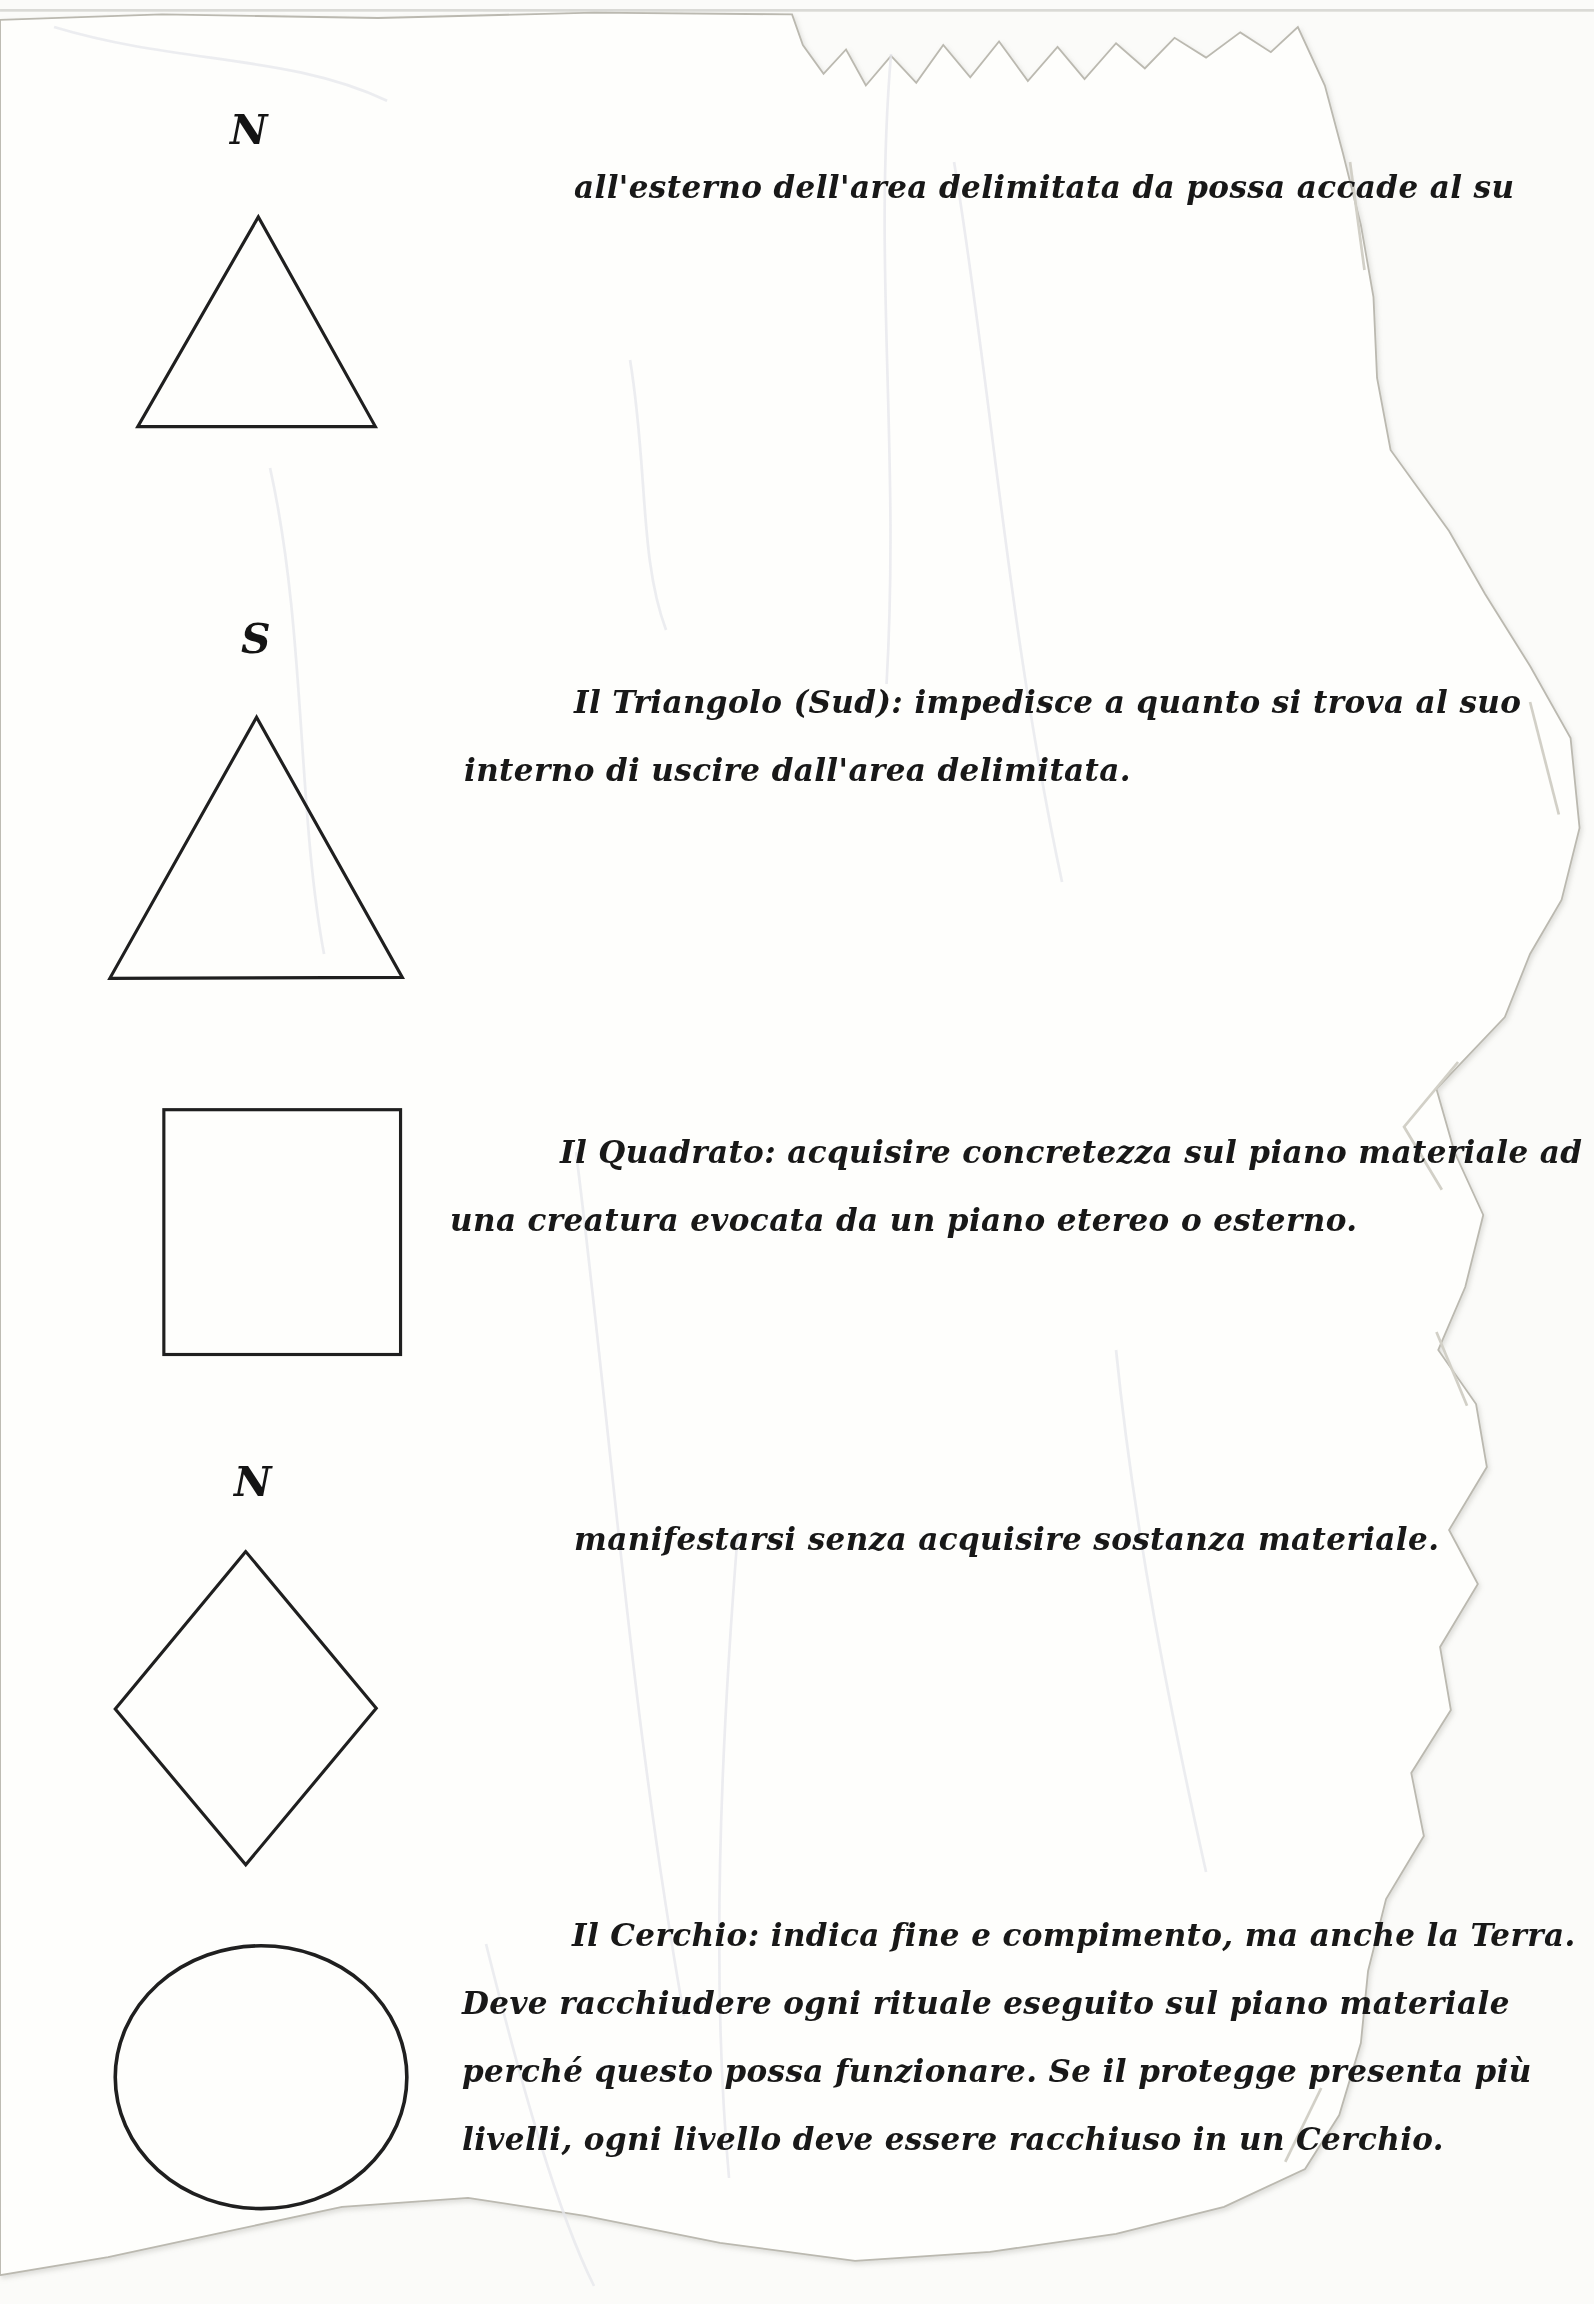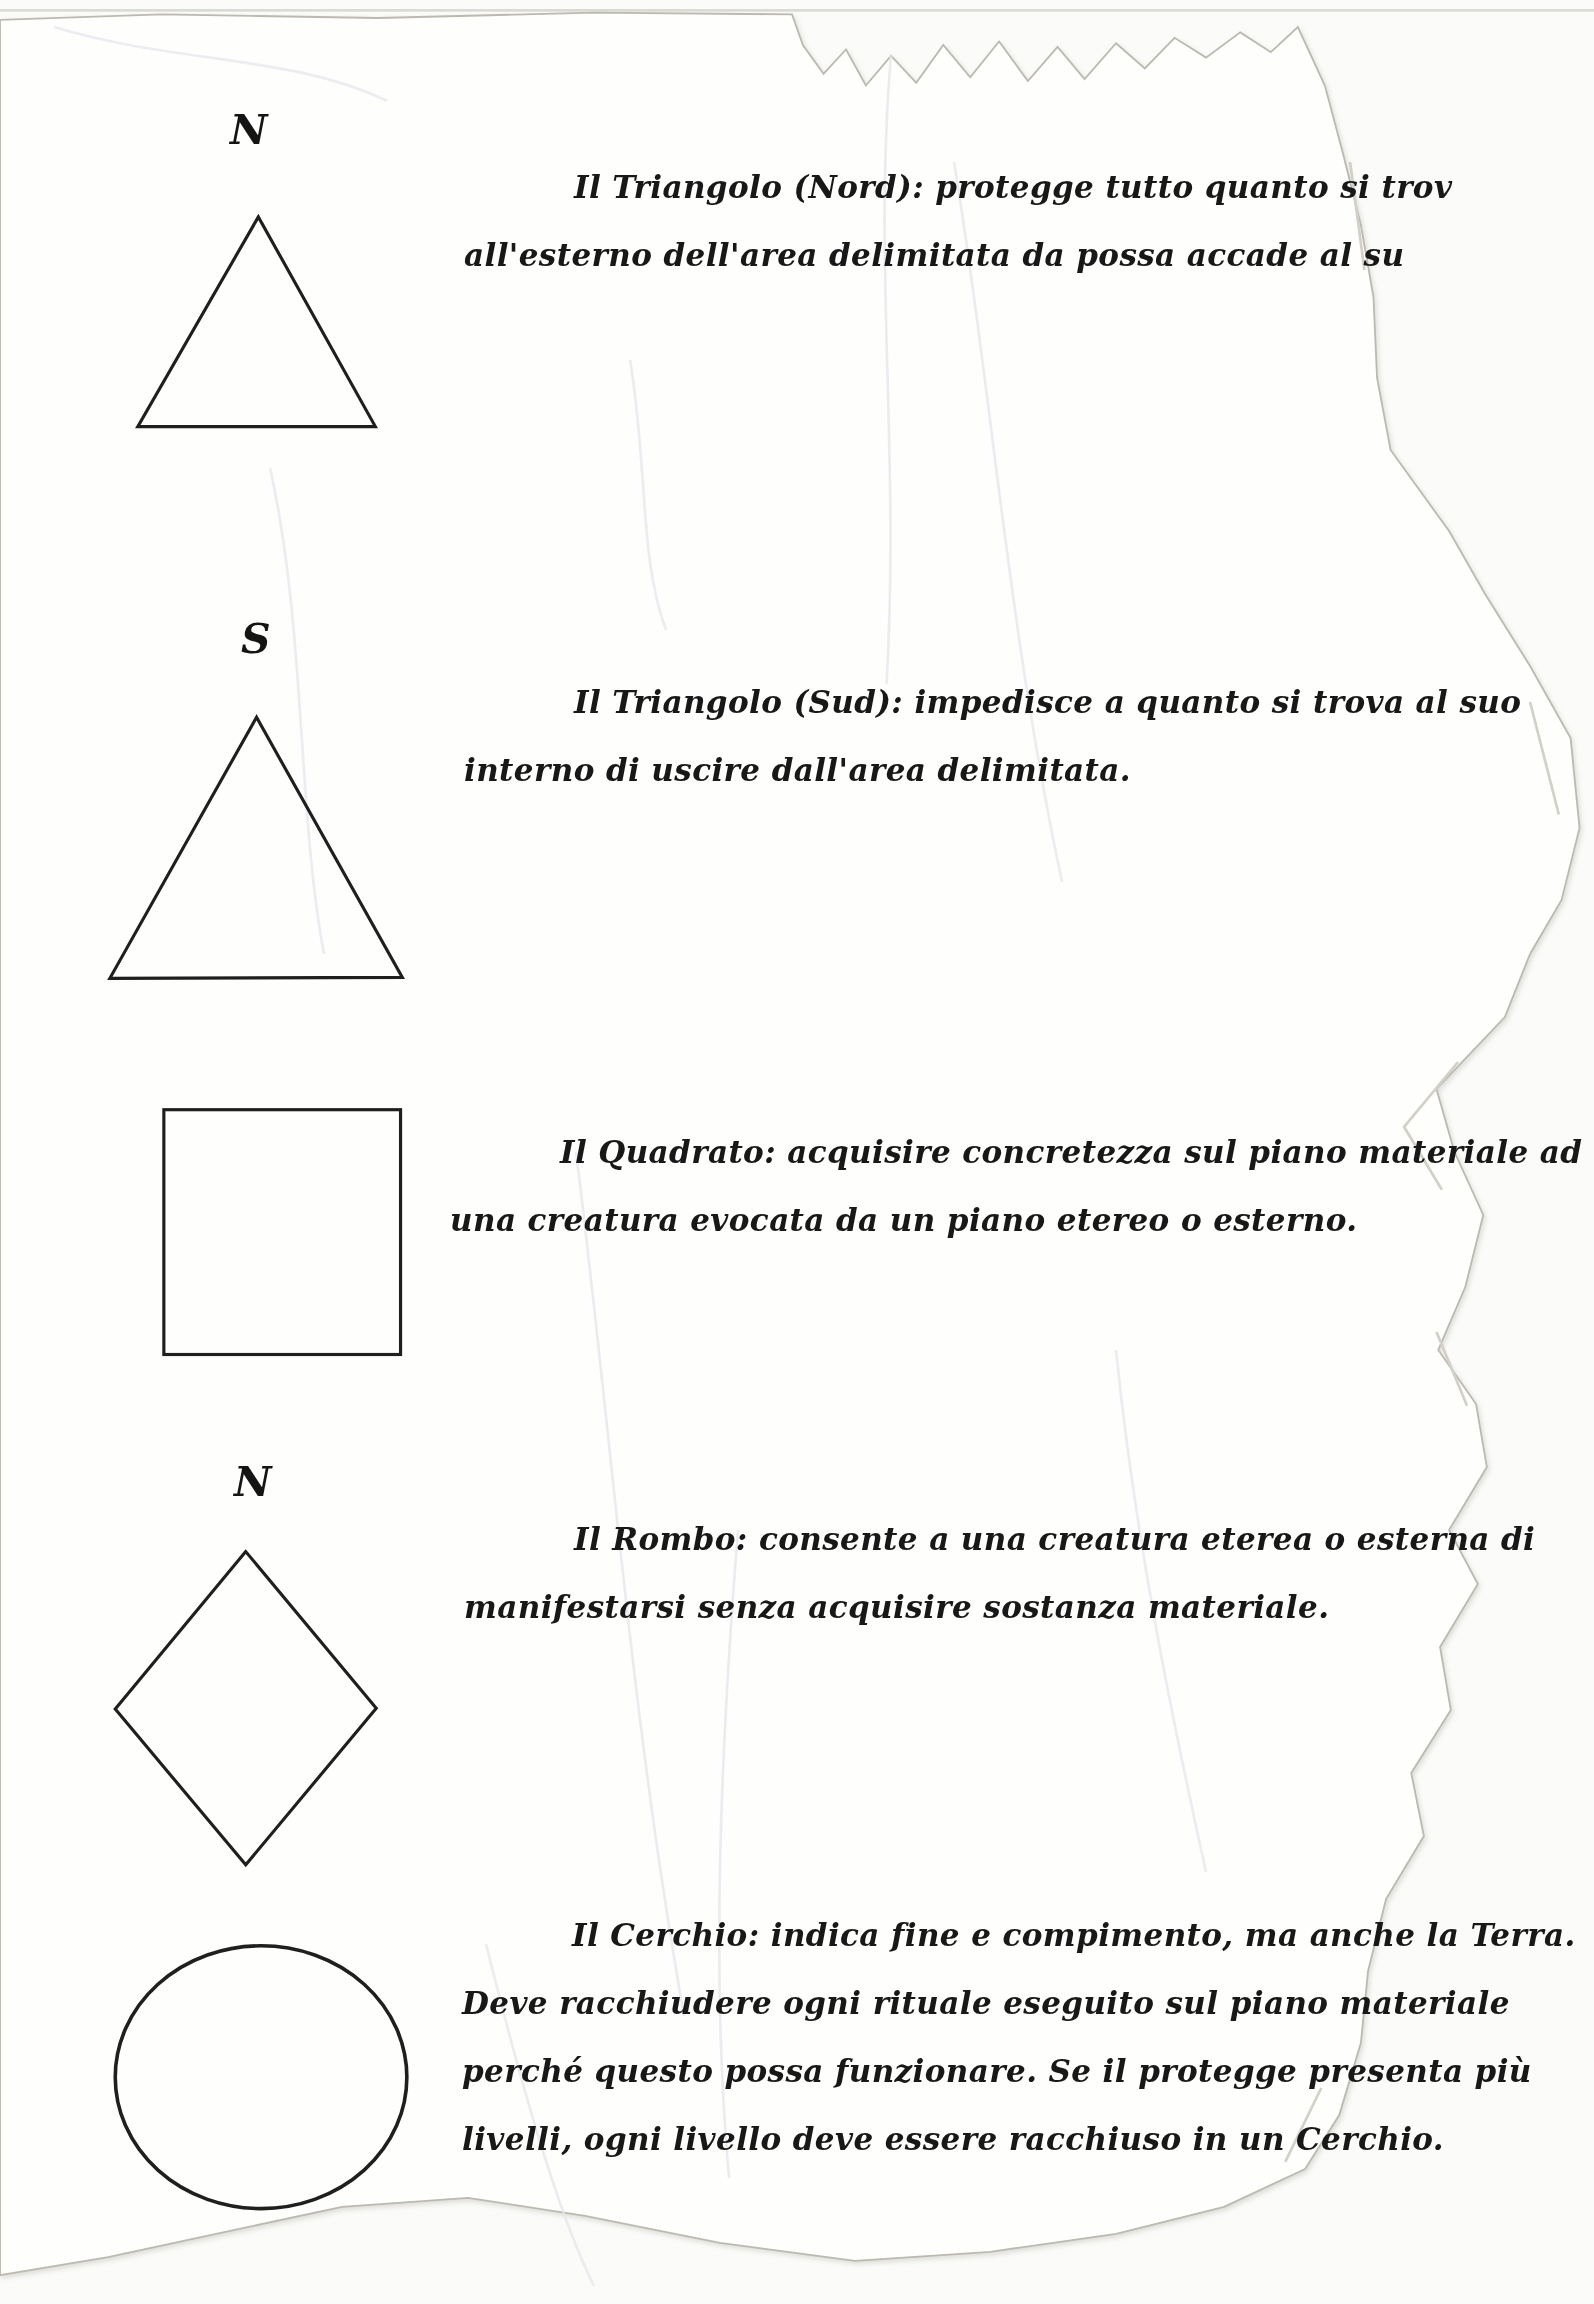--- a/index.html
+++ b/index.html
@@ -85,36 +85,34 @@
       <polygon points="273,1724 128,1899 273,2072 418,1898"></polygon>
       <ellipse cx="290" cy="2308" rx="162" ry="146" stroke-width="4"></ellipse>
     </g>
   </svg>
 
   <span class="shape-label" style="left:230px;top:110px;">N</span>
   <span class="shape-label" style="left:241px;top:619px;">S</span>
   <span class="shape-label" style="left:234px;top:1462px;">N</span>
 
   <div class="tb" style="left:464px;top:153px;">
-    <div class="ln">Il Triangolo (Nord): protegge tutto quanto si trov</div>
     <div class="ln">all'esterno dell'area delimitata da possa accade al su</div>
   </div>
 
   <div class="tb" style="left:464px;top:668px;">
     <div class="ln">Il Triangolo (Sud): impedisce a quanto si trova al suo</div>
     <div class="ln">interno di uscire dall'area delimitata.</div>
   </div>
 
   <div class="tb" style="left:450px;top:1118px;">
     <div class="ln">Il Quadrato: acquisire concretezza sul piano materiale ad</div>
     <div class="ln">una creatura evocata da un piano etereo o esterno.</div>
   </div>
 
   <div class="tb" style="left:464px;top:1505px;">
-    <div class="ln">Il Rombo: consente a una creatura eterea o esterna di</div>
     <div class="ln">manifestarsi senza acquisire sostanza materiale.</div>
   </div>
 
   <div class="tb" style="left:462px;top:1901px;">
     <div class="ln">Il Cerchio: indica fine e compimento, ma anche la Terra.</div>
     <div class="ln">Deve racchiudere ogni rituale eseguito sul piano materiale</div>
     <div class="ln">perché questo possa funzionare. Se il protegge presenta più</div>
     <div class="ln">livelli, ogni livello deve essere racchiuso in un Cerchio.</div>
   </div>
 

